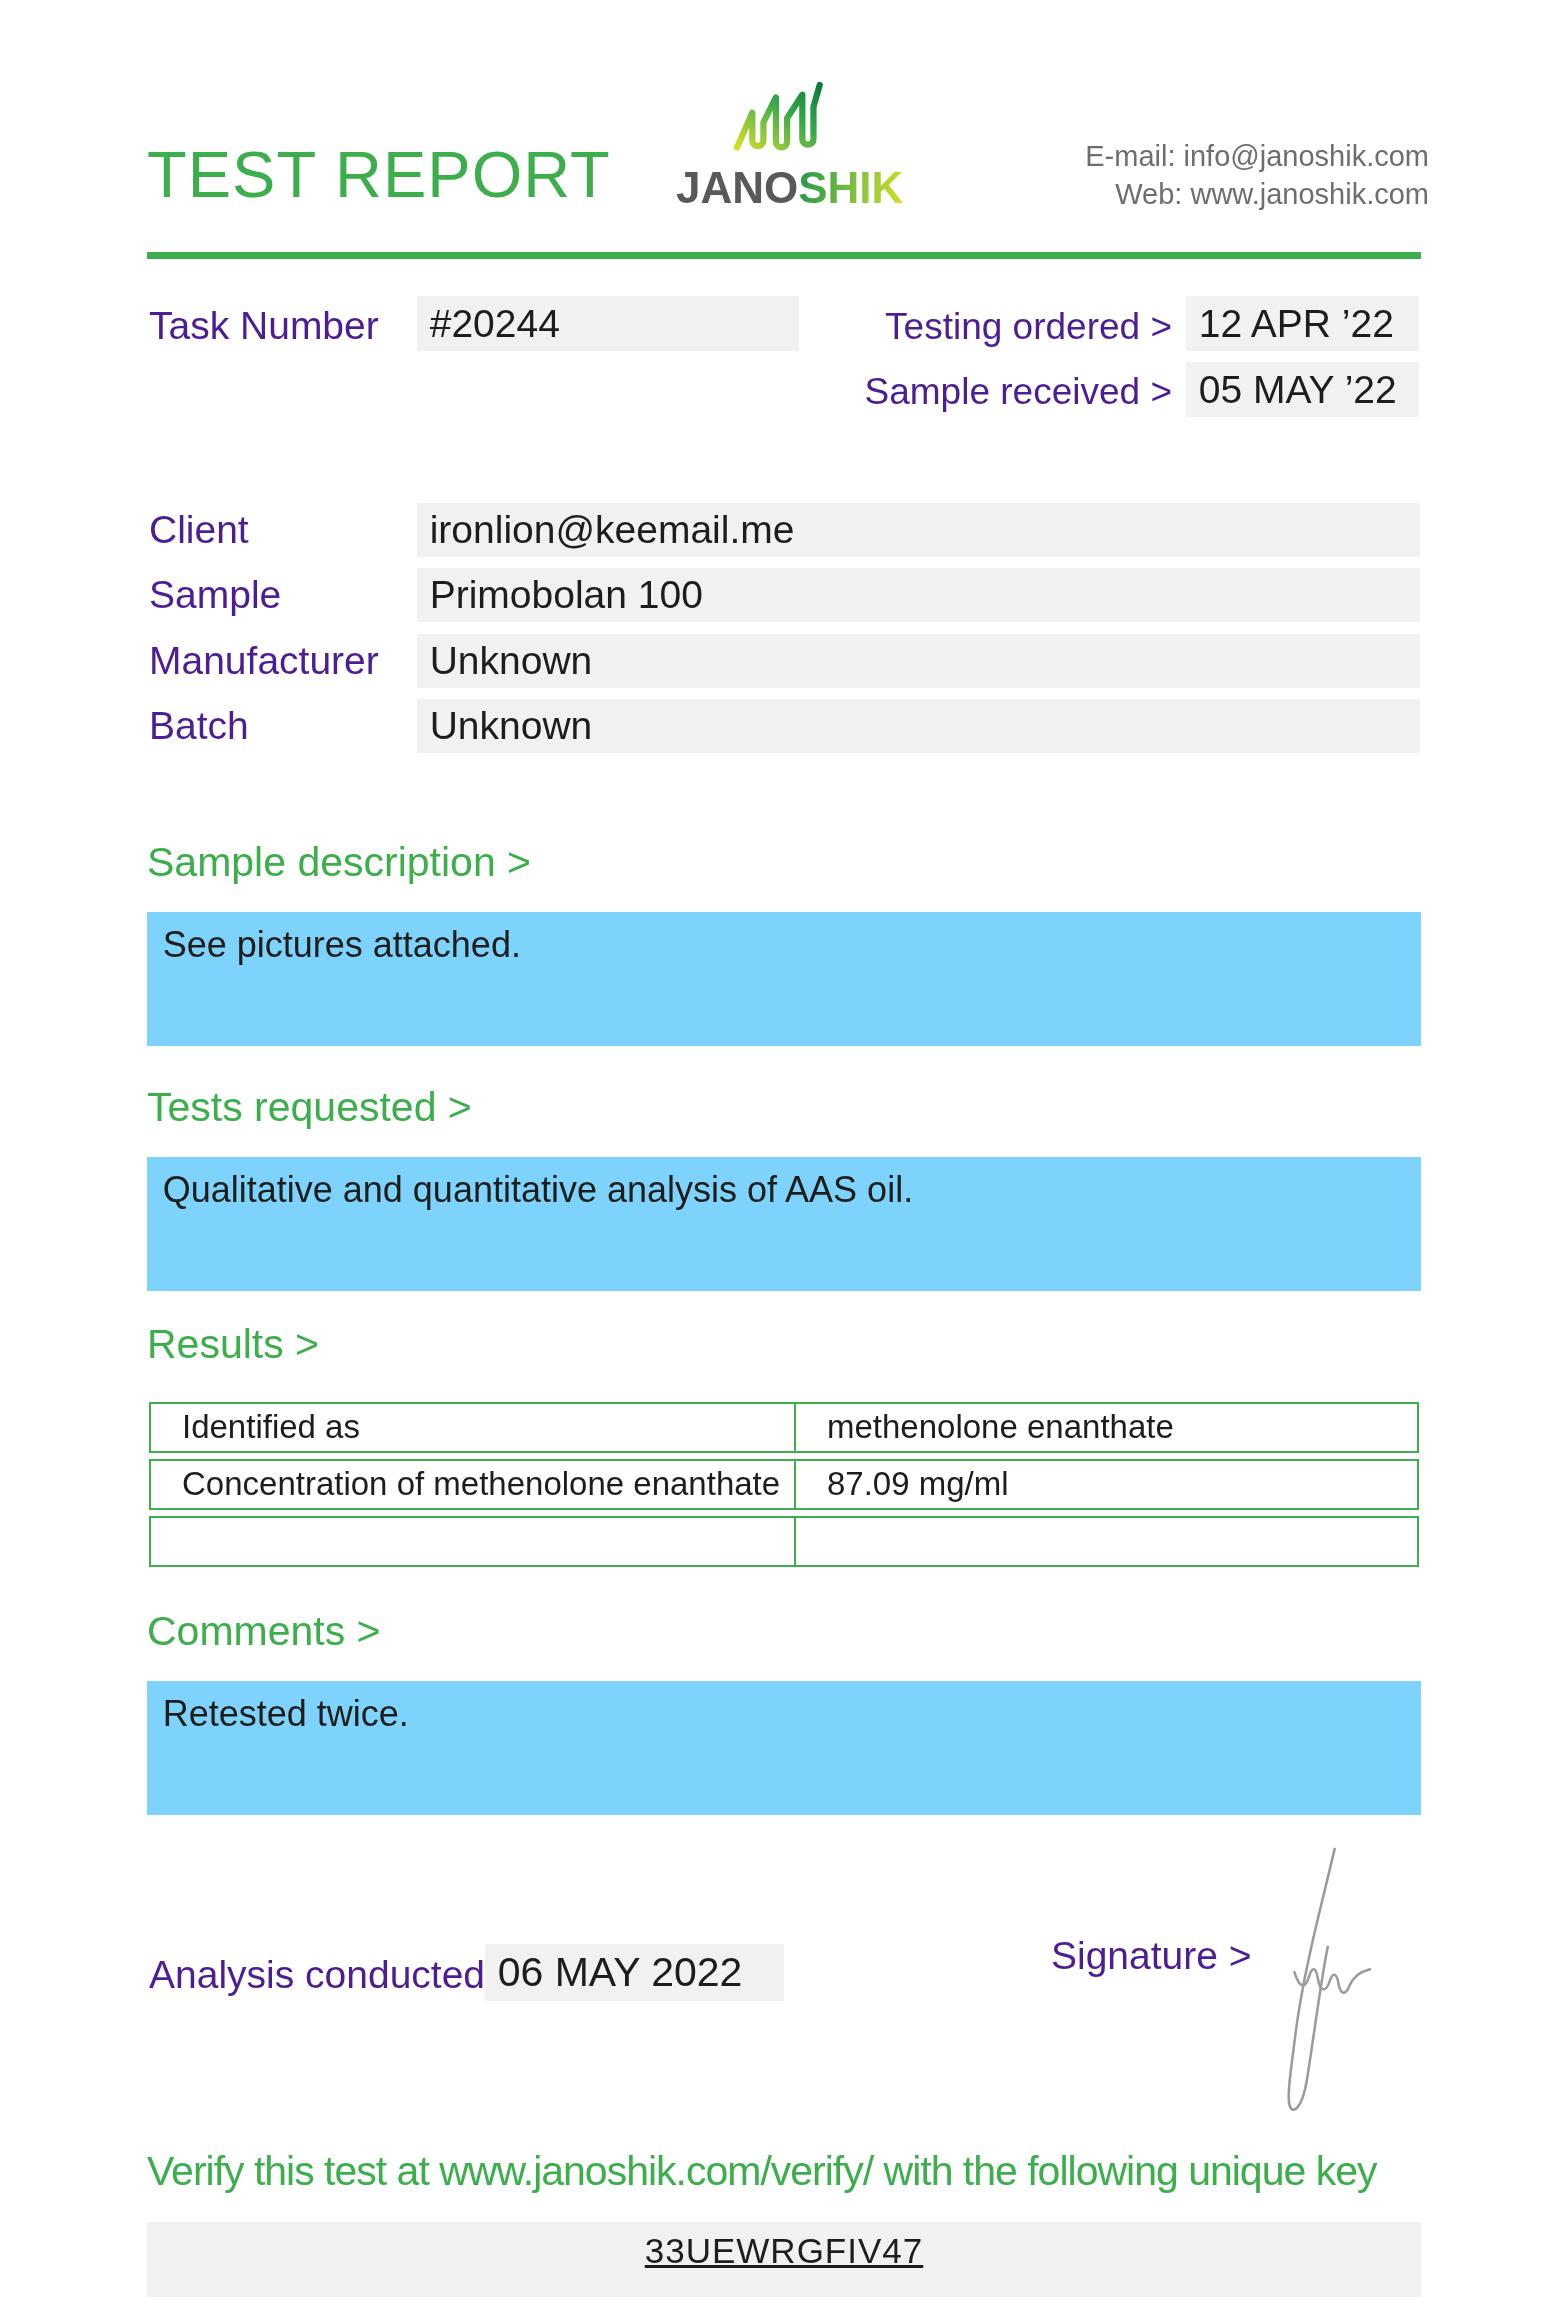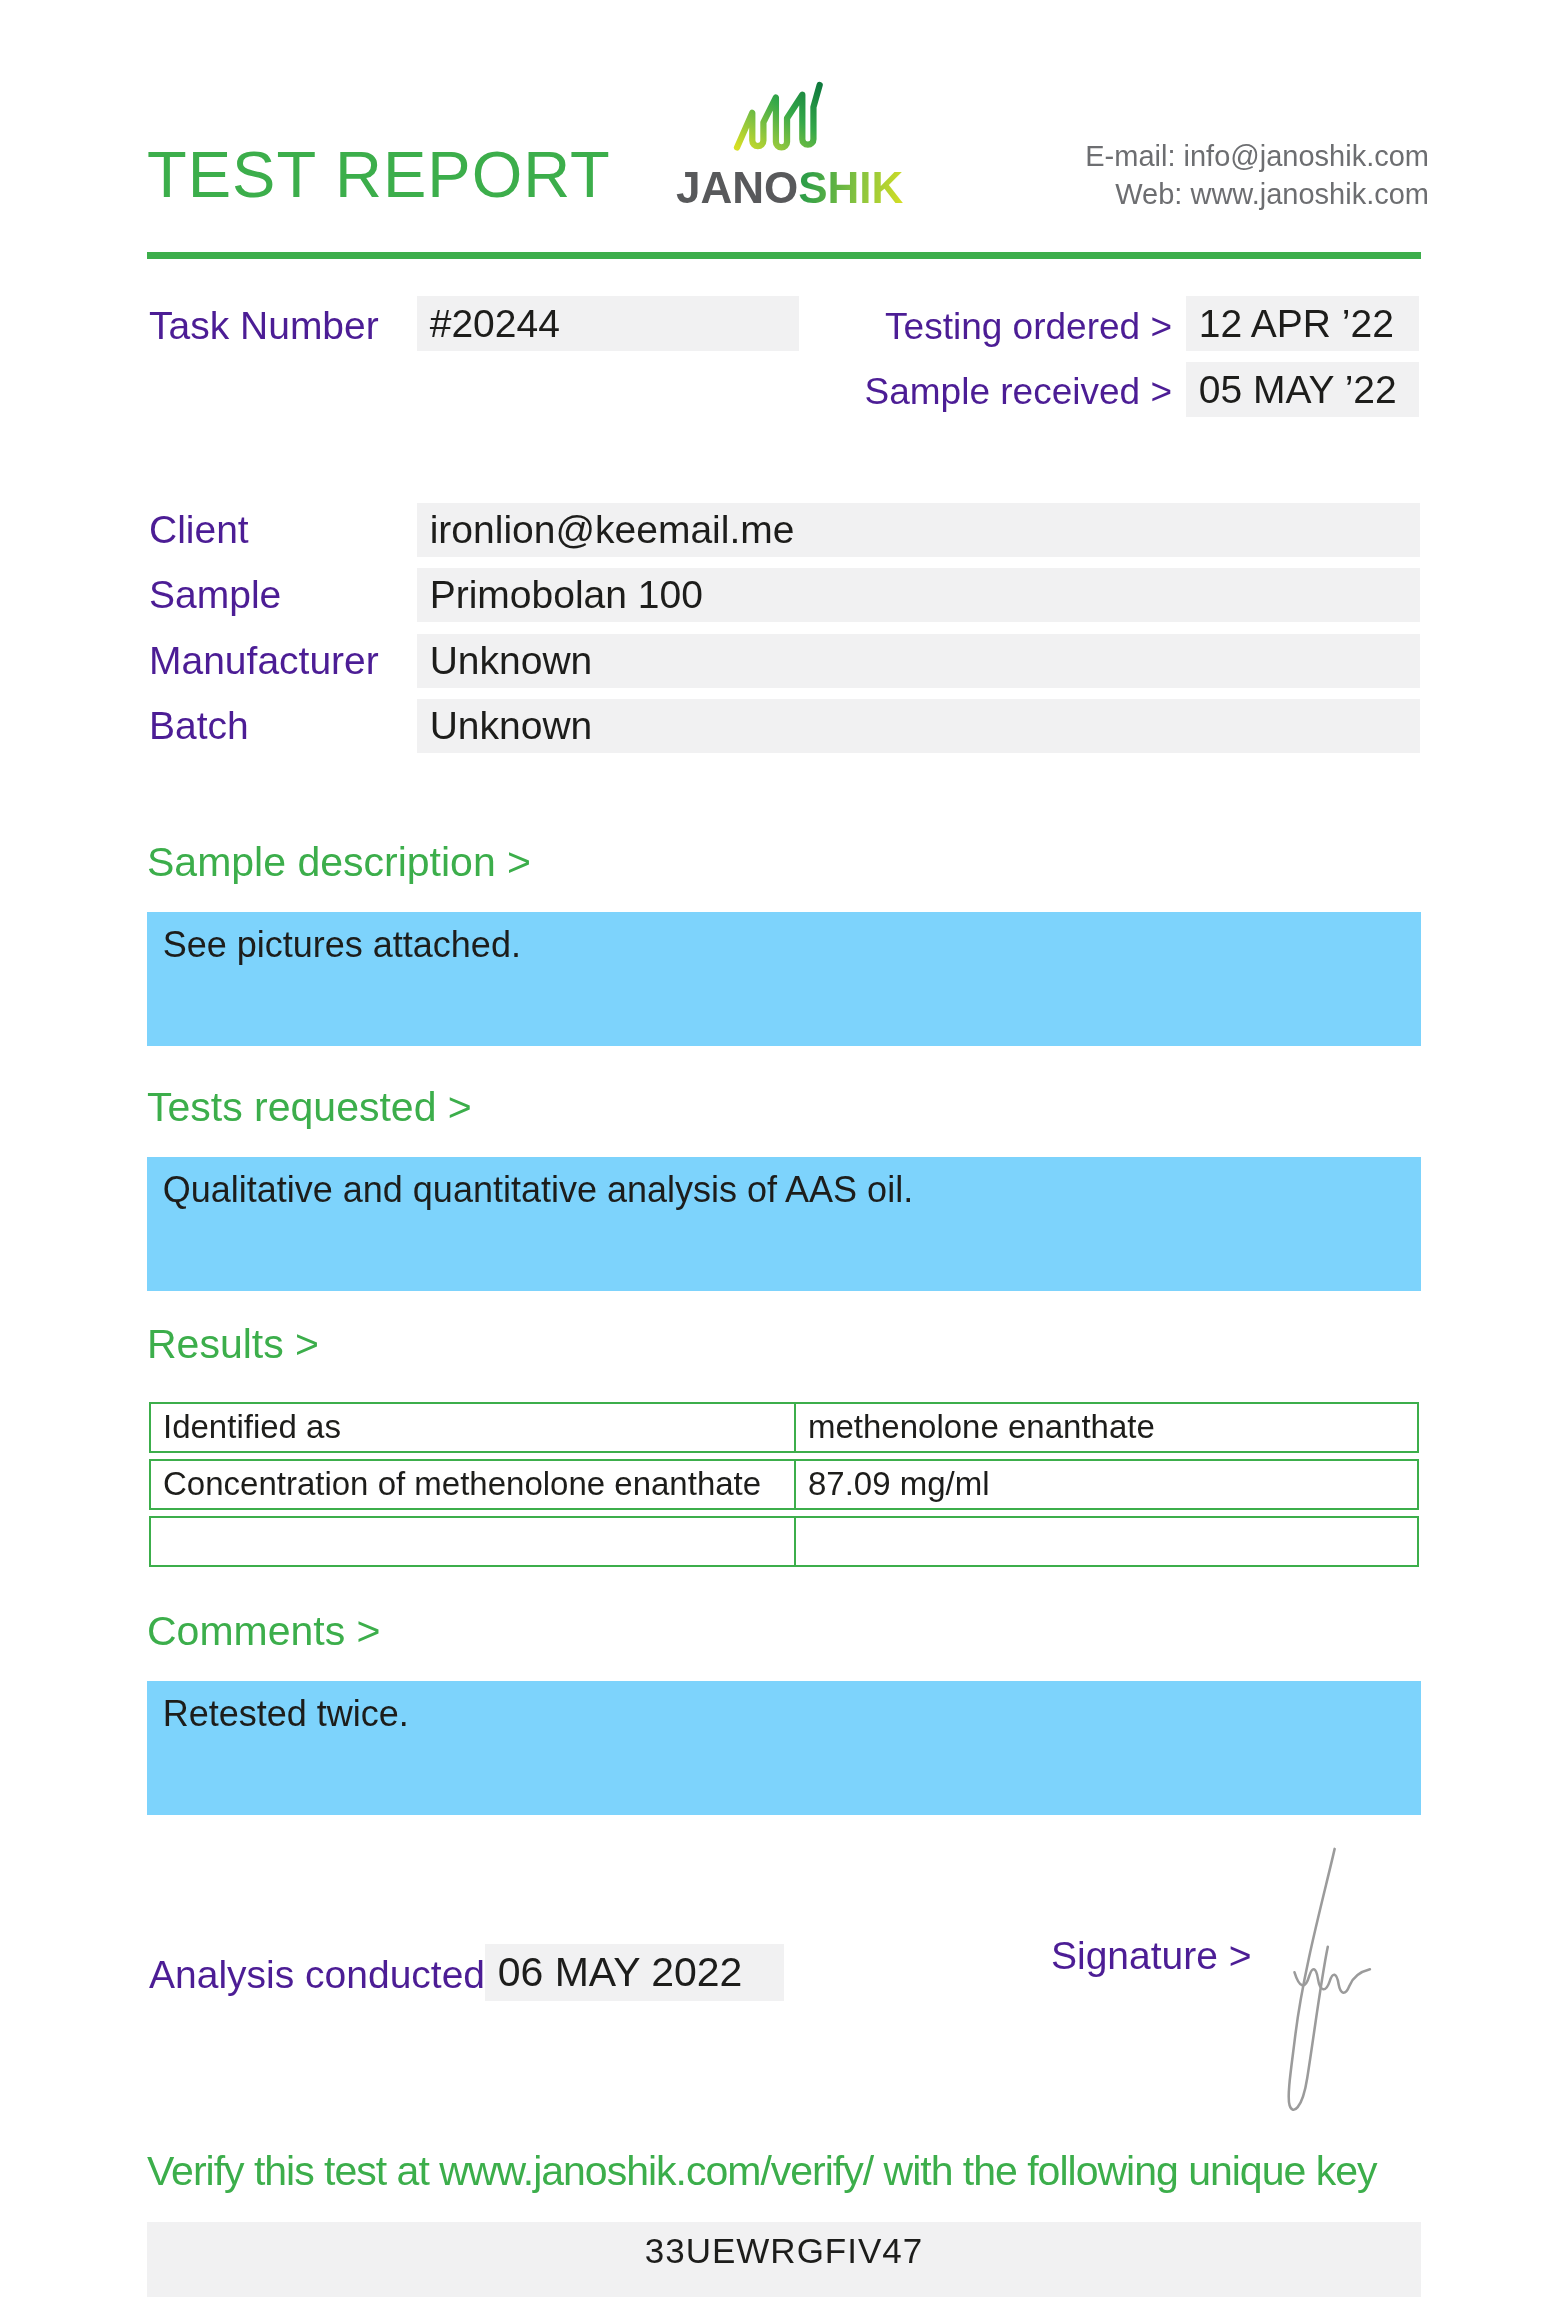--- a/index.html
+++ b/index.html
@@ -69,36 +69,36 @@
 
   
   .rtable { left: 149px; top: 1402px; width: 1270px; }
   .rrow {
     display: flex;
     border: 2.9px solid #3cae4b;
     height: 51px;
     margin-bottom: 5.9px;
     background: #ffffff;
   }
-  .rcell { font-size: 33px; line-height: 45px; padding-left: 12px; white-space: nowrap; overflow: hidden; }
+  .rcell { font-size: 33px; line-height: 45px; padding-left: 31px; white-space: nowrap; overflow: hidden; }
   .rcell.c1 { width: 645px; border-right: 2.9px solid #3cae4b; }
   .rcell.c2 { flex: 1; }
 
   
   .analysis-label { left: 149px; top: 1953px; }
   .analysis-box { left: 485px; top: 1944px; width: 299px; height: 57px; }
   .analysis-box .boxline { line-height: 57px; font-size: 41px; }
   .sig-label { left: 1051px; top: 1934px; }
   .sig-svg { left: 1264px; top: 1843px; }
   .verify {
     left: 147px; top: 2148px;
     font-size: 41px; letter-spacing: -1px;
     color: #3cae4b; white-space: nowrap;
   }
-  .key-box { left: 147px; top: 2222px; width: 1274px; height: 75px; }
+  .key-box { left: 147px; top: 2222px; width: 1274px; height: 75px; text-decoration: underline; }
   .key-text {
     display: block; text-align: center; line-height: 57px;
     font-size: 35px; letter-spacing: 1px; color: #1d1d1b;
   }
 </style>
 </head>
 <body>
 
 <div class="page">
 

